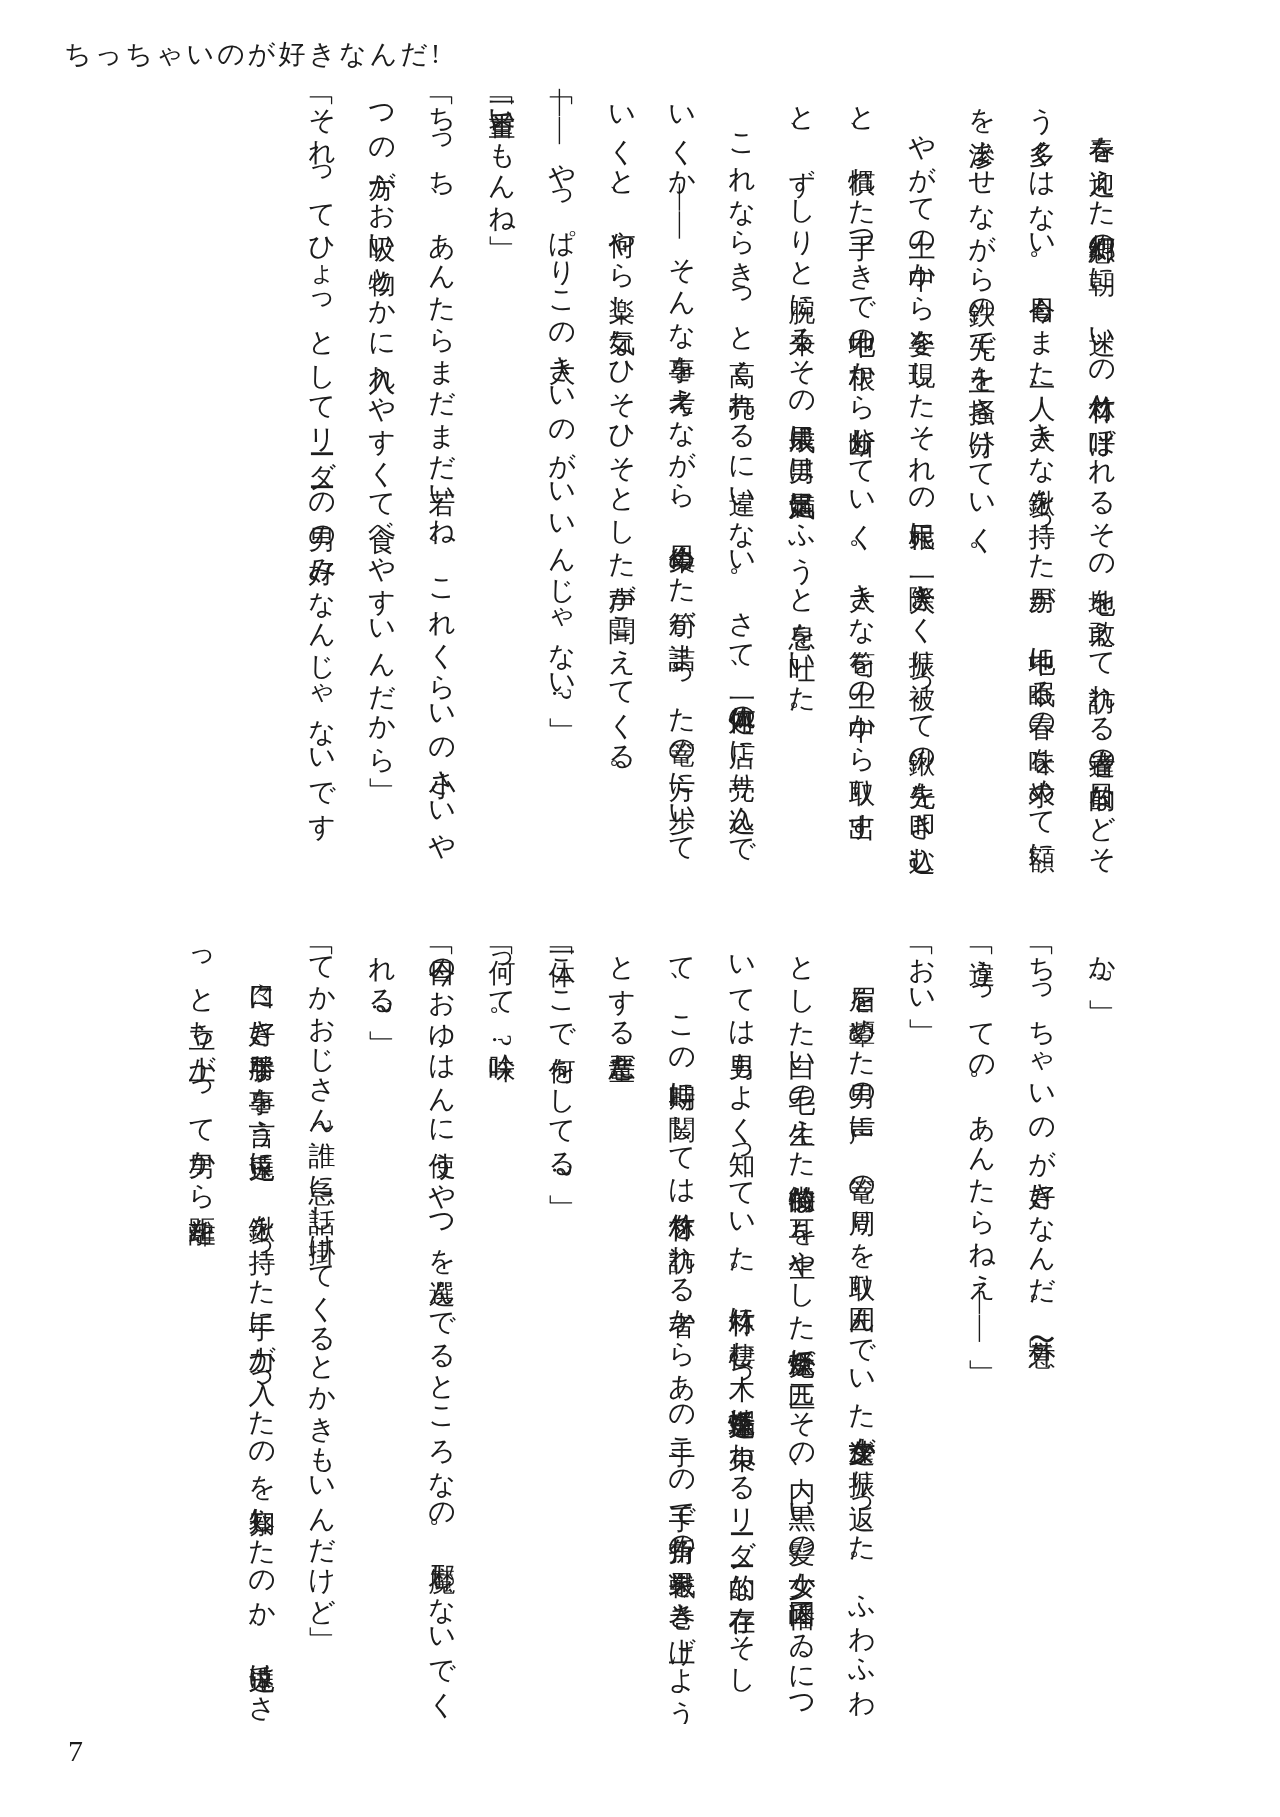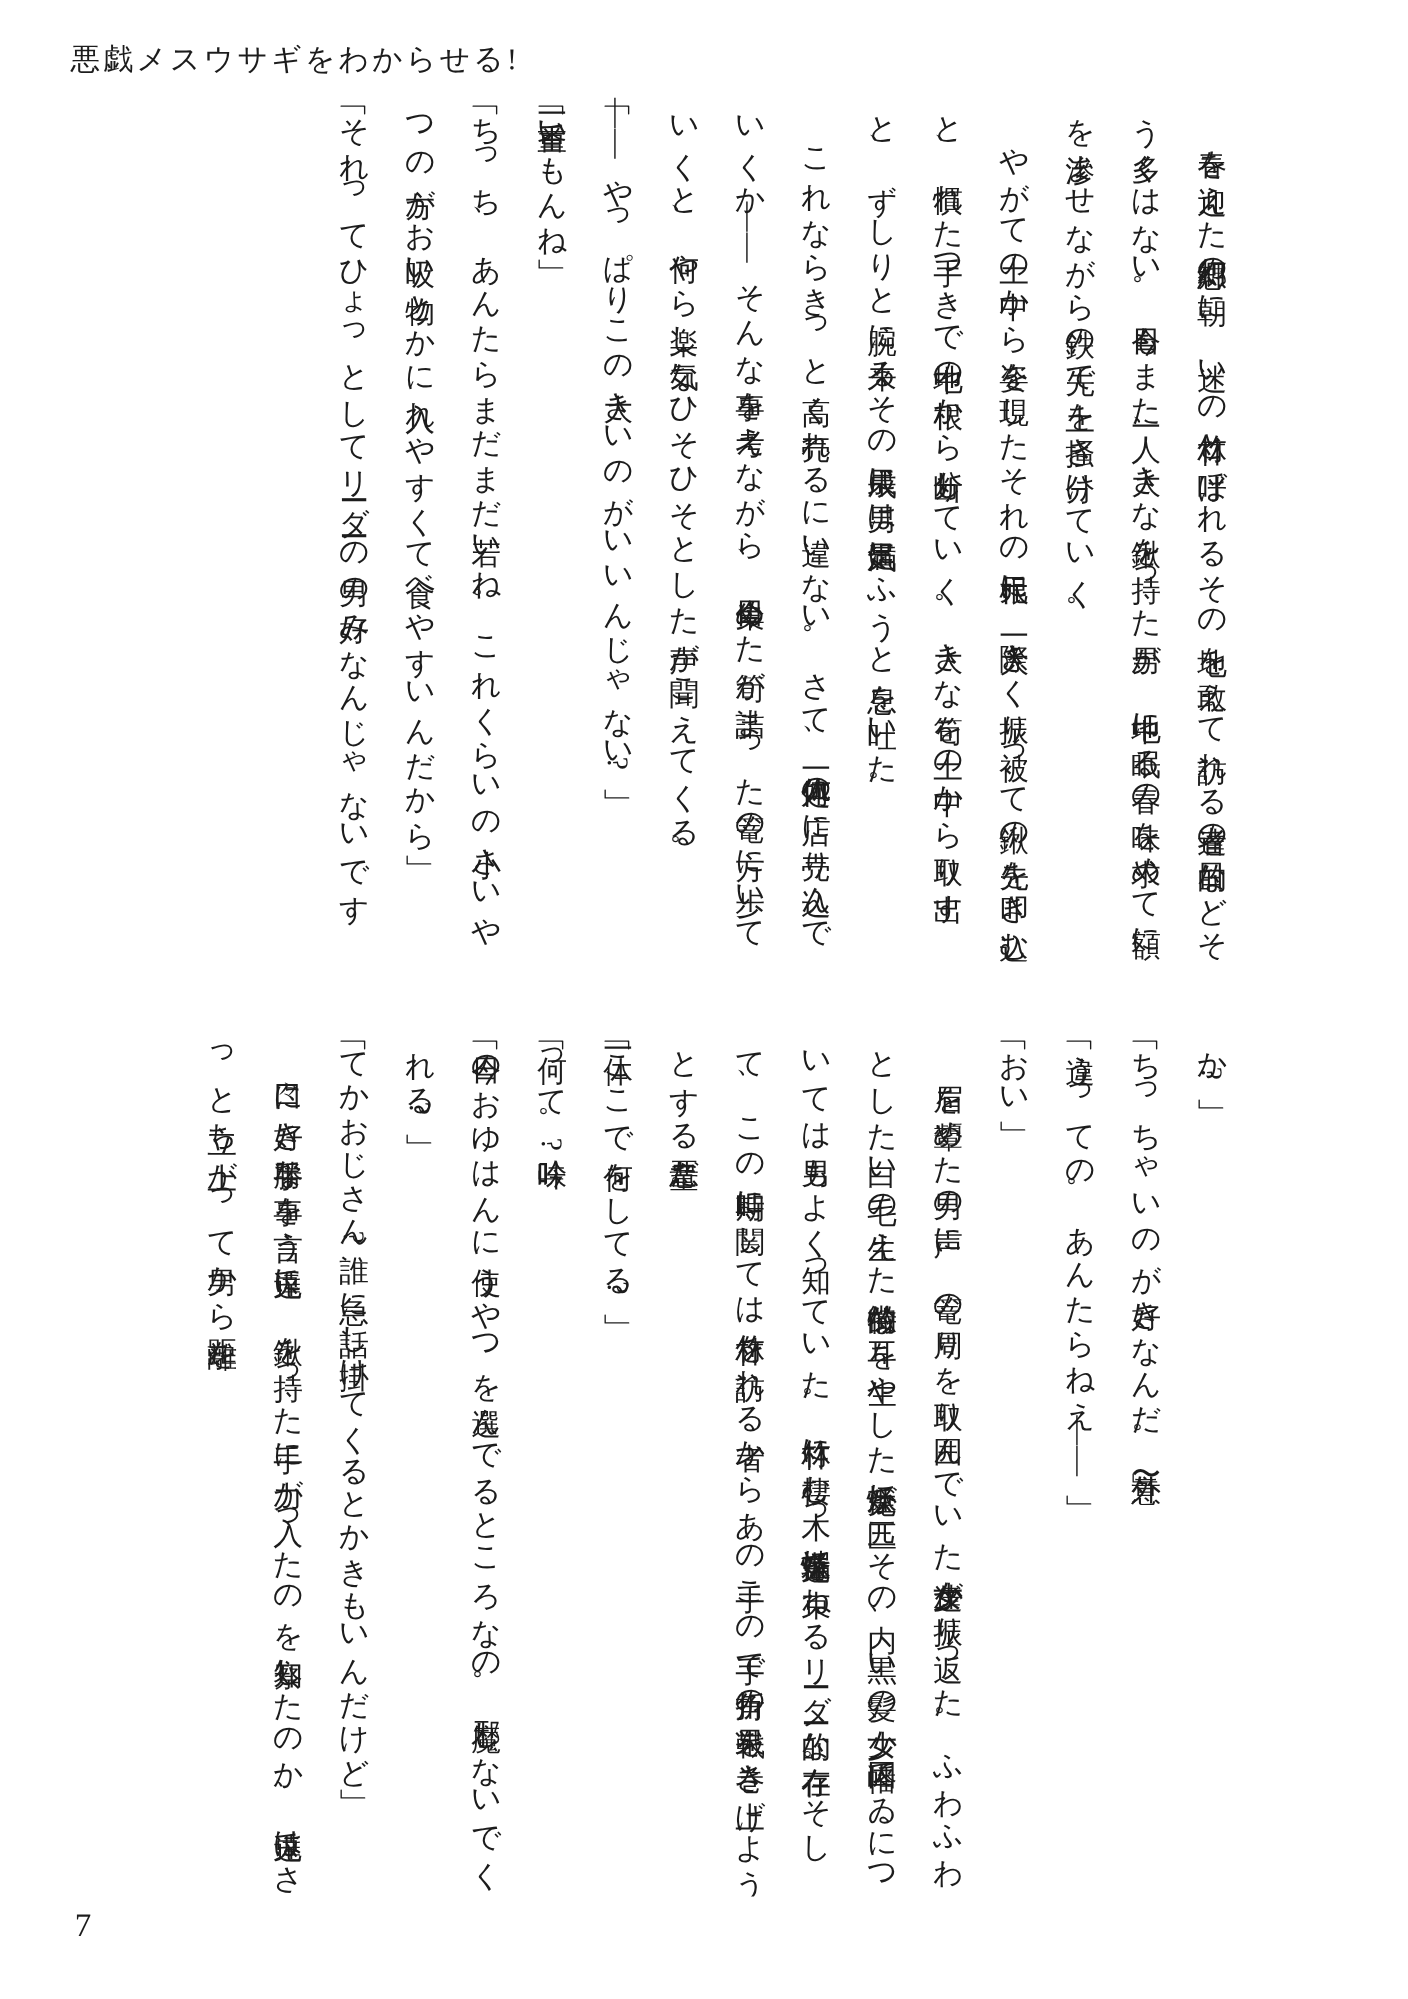--- a/index.html
+++ b/index.html
@@ -46,21 +46,21 @@
   .page-number {
     position: absolute;
     left: 68px;
     top: 1734px;
     font-size: 30px;
   }
 </style>
 </head>
 <body>
 
-<div class="page-header">悪戯メスウサギをわからせる!</div>
+<div class="page-header">ちっちゃいのが好きなんだ!</div>
 
 <div class="vblock vblock-top">
     <p class="indent">春を迎えた幻想郷の朝に、迷いの竹林と呼ばれるその地を敢えて訪れる者達の目的などそう多くはない。今日もまた一人、大きな鍬を持った男が、地中に眠る春の味を求めて額に汗を滲ませながら鉄の先で土を掻き分けていく。</p>
     <p class="indent">やがて土の中から姿を現したそれの根元に、一際大きく振り被って鍬の先を叩き込むと、慣れた手つきで地中の根から分断していく。大きな筍を土の中から取り出すと、ずしりと腕に来るその成果に男は満足気にふうと息を吐いた。</p>
     <p class="indent">これならきっと高く売れるに違いない。さて、一体何処の店に売り込んでいくか――そんな事を考えながら、今日集めた筍が詰まった篭の方に歩いていくと、何やら楽し気なひそひそとした声が聞こえてくる。</p>
     <p class="">「――やっぱりこの大きいのがいいんじゃない?」</p>
     <p class="">「一番重いもんね」</p>
     <p class="">「ちっち、あんたらまだまだ若いね。これくらいの小さいやつの方がお吸い物とかに入れやすくて食べやすいんだから」</p>
     <p class="">「それってひょっとしてリーダーの男の好みなんじゃないです</p>
   </div>

